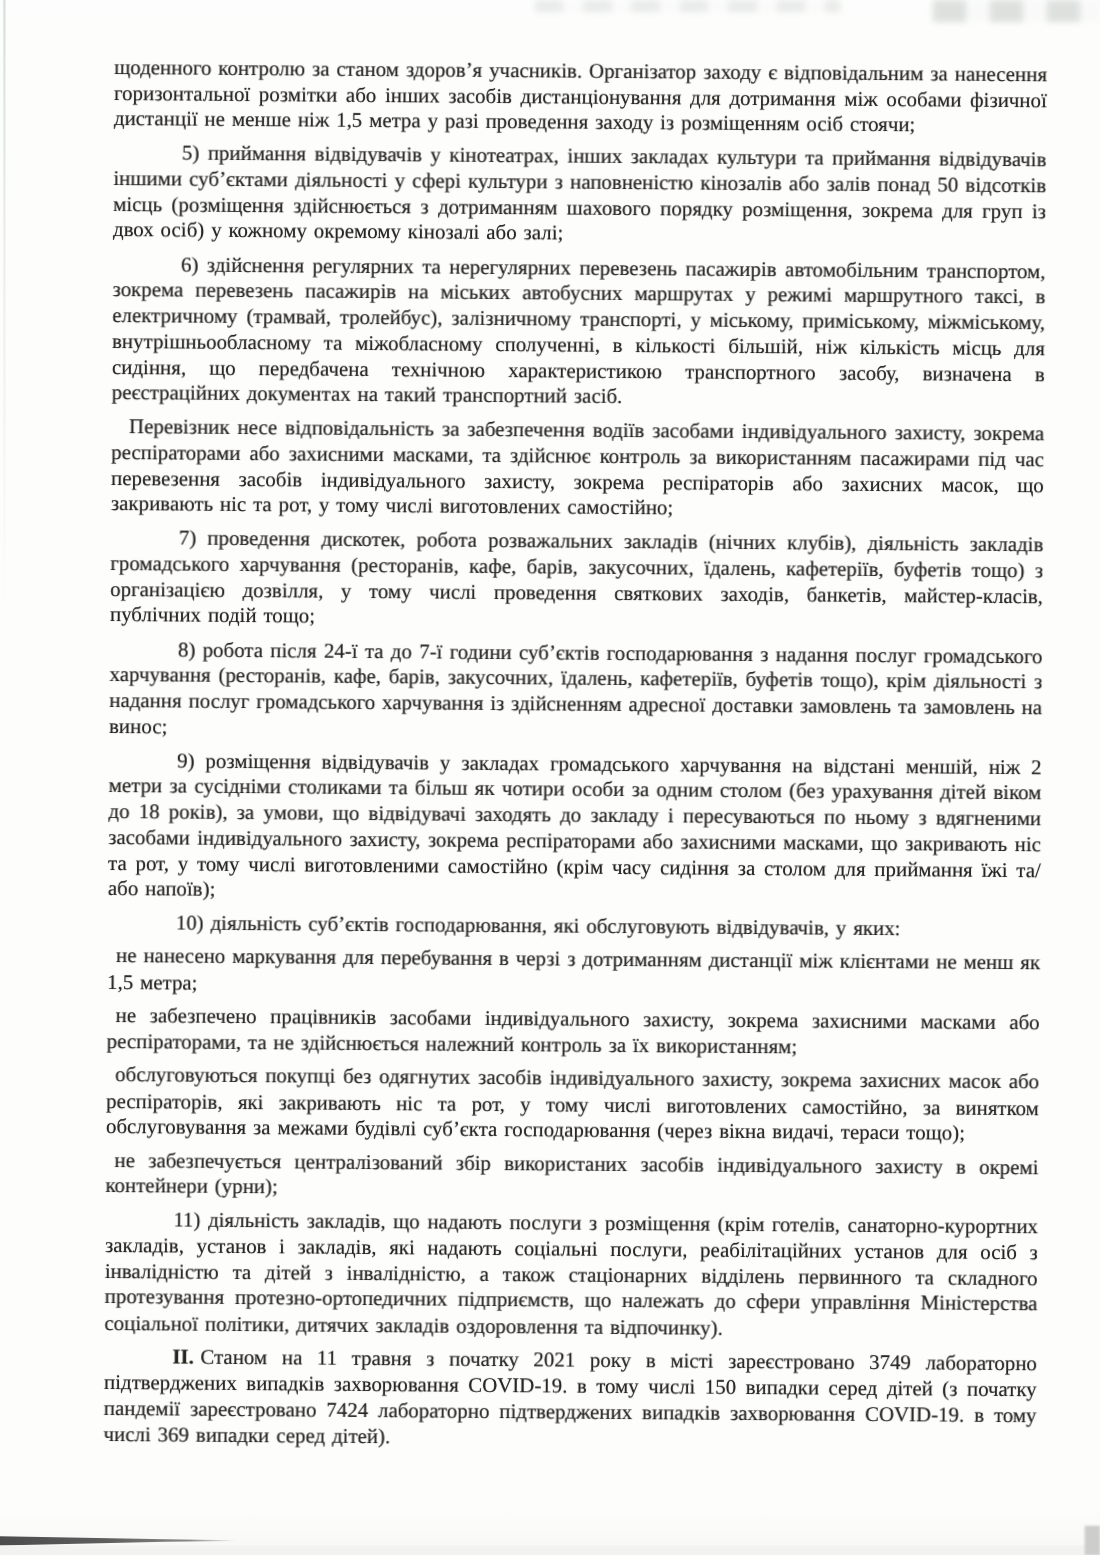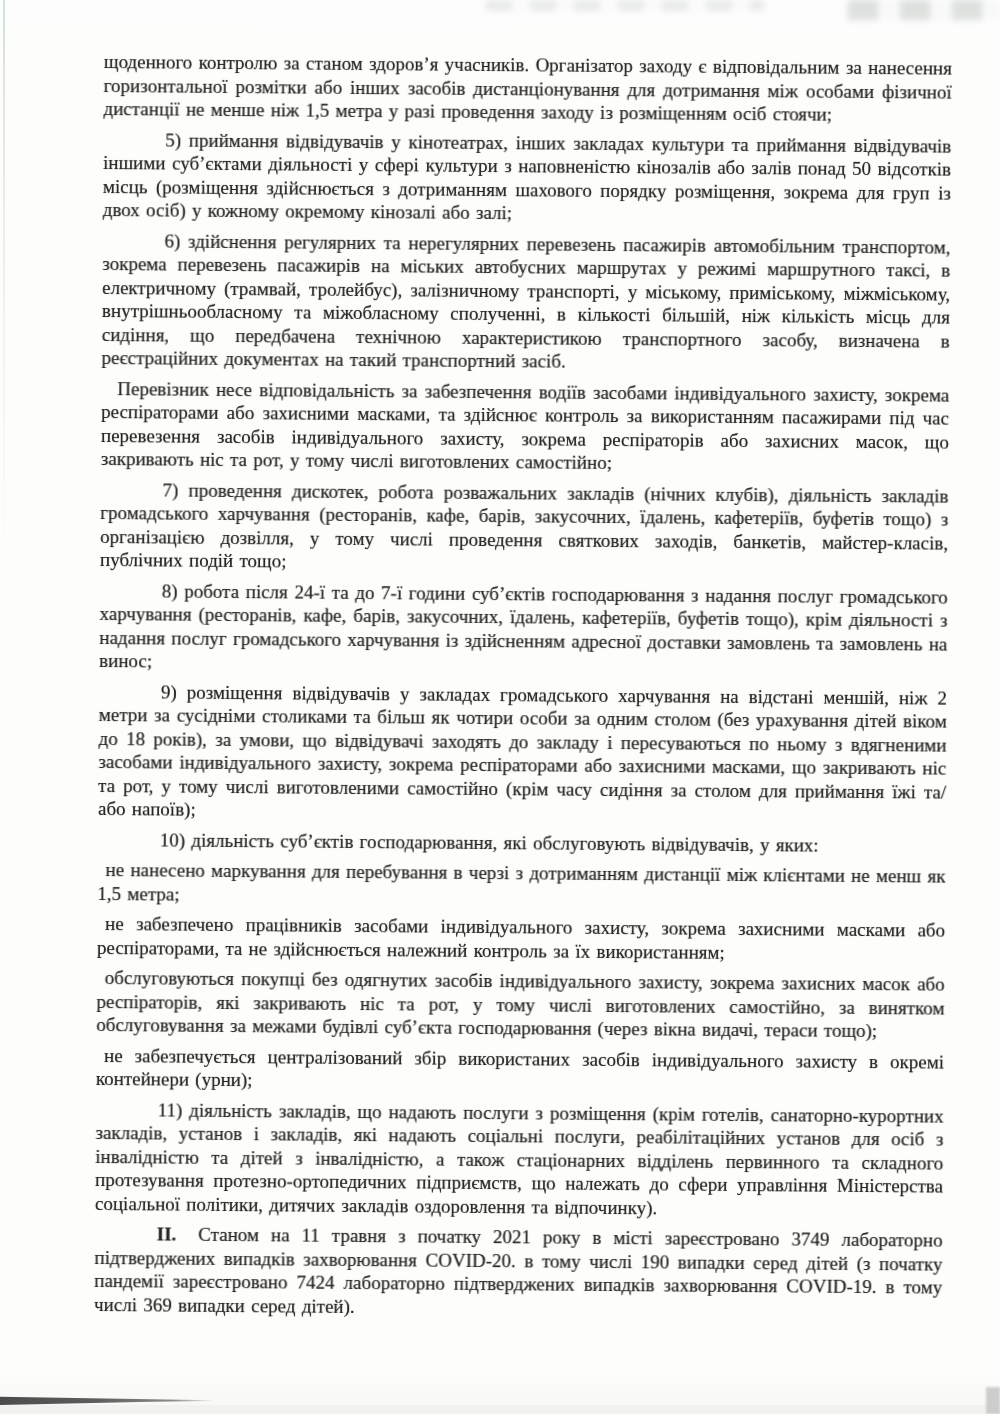--- a/index.html
+++ b/index.html
@@ -32,21 +32,21 @@
     text-align: justify;
     word-spacing: 1.5px;
     filter: blur(0.26px);
     text-shadow: 0 0 0.7px rgba(38, 36, 31, 0.55);
   }
   .body-text p { margin: 0 0 7px 0; }
   p.flush        { text-indent: 0; }
   p.numbered     { text-indent: 62px; }
   p.small-indent { text-indent: 16px; }
   p.tiny-indent  { text-indent: 8px; }
-  b.roman { font-weight: bold; margin-right: 22px; font-family: Liberation Serif, serif; }
+  b.roman { font-weight: bold; margin-right: 6px; font-family: Liberation Serif, serif; }
 
   
   .artifact { position: absolute; pointer-events: none; }
   .smudge-top-center {
     left: 486px; top: 0; width: 278px; height: 11px;
     background: repeating-linear-gradient(90deg,
       rgba(190,195,192,0.30) 0 26px, rgba(230,232,230,0.10) 26px 44px);
     filter: blur(3px);
   }
   .smudge-top-right {
@@ -107,21 +107,21 @@
     <p class="tiny-indent">не нанесено маркування для перебування в черзі з дотриманням дистанції між клієнтами не менш як 1,5 метра;</p>
 
     <p class="tiny-indent">не забезпечено працівників засобами індивідуального захисту, зокрема захисними масками або респіраторами, та не здійснюється належний контроль за їх використанням;</p>
 
     <p class="tiny-indent">обслуговуються покупці без одягнутих засобів індивідуального захисту, зокрема захисних масок або респіраторів, які закривають ніс та рот, у тому числі виготовлених самостійно, за винятком обслуговування за межами будівлі суб’єкта господарювання (через вікна видачі, тераси тощо);</p>
 
     <p class="tiny-indent">не забезпечується централізований збір використаних засобів індивідуального захисту в окремі контейнери (урни);</p>
 
     <p class="numbered">11) діяльність закладів, що надають послуги з розміщення (крім готелів, санаторно-курортних закладів, установ і закладів, які надають соціальні послуги, реабілітаційних установ для осіб з інвалідністю та дітей з інвалідністю, а також стаціонарних відділень первинного та складного протезування протезно-ортопедичних підприємств, що належать до сфери управління Міністерства соціальної політики, дитячих закладів оздоровлення та відпочинку).</p>
 
-    <p class="numbered"><b class="roman">ІІ.</b><span>Станом на 11 травня з початку 2021 року в місті зареєстровано 3749 лабораторно підтверджених випадків захворювання COVID-20. в тому числі 190 випадки серед дітей (з початку пандемії зареєстровано 7424 лабораторно підтверджених випадків захворювання COVID-19. в тому числі 369 випадки серед дітей).</span></p>
+    <p class="numbered"><b class="roman">ІІ.</b><span>Станом на 11 травня з початку 2021 року в місті зареєстровано 3749 лабораторно підтверджених випадків захворювання COVID-19. в тому числі 150 випадки серед дітей (з початку пандемії зареєстровано 7424 лабораторно підтверджених випадків захворювання COVID-19. в тому числі 369 випадки серед дітей).</span></p>
 
   </div>
 
   <div class="artifact streak-bottom-left"></div>
   <div class="artifact band-bottom"></div>
   <div class="artifact strip-bottom-right"></div>
 
 </div>
 
 </body></html>

